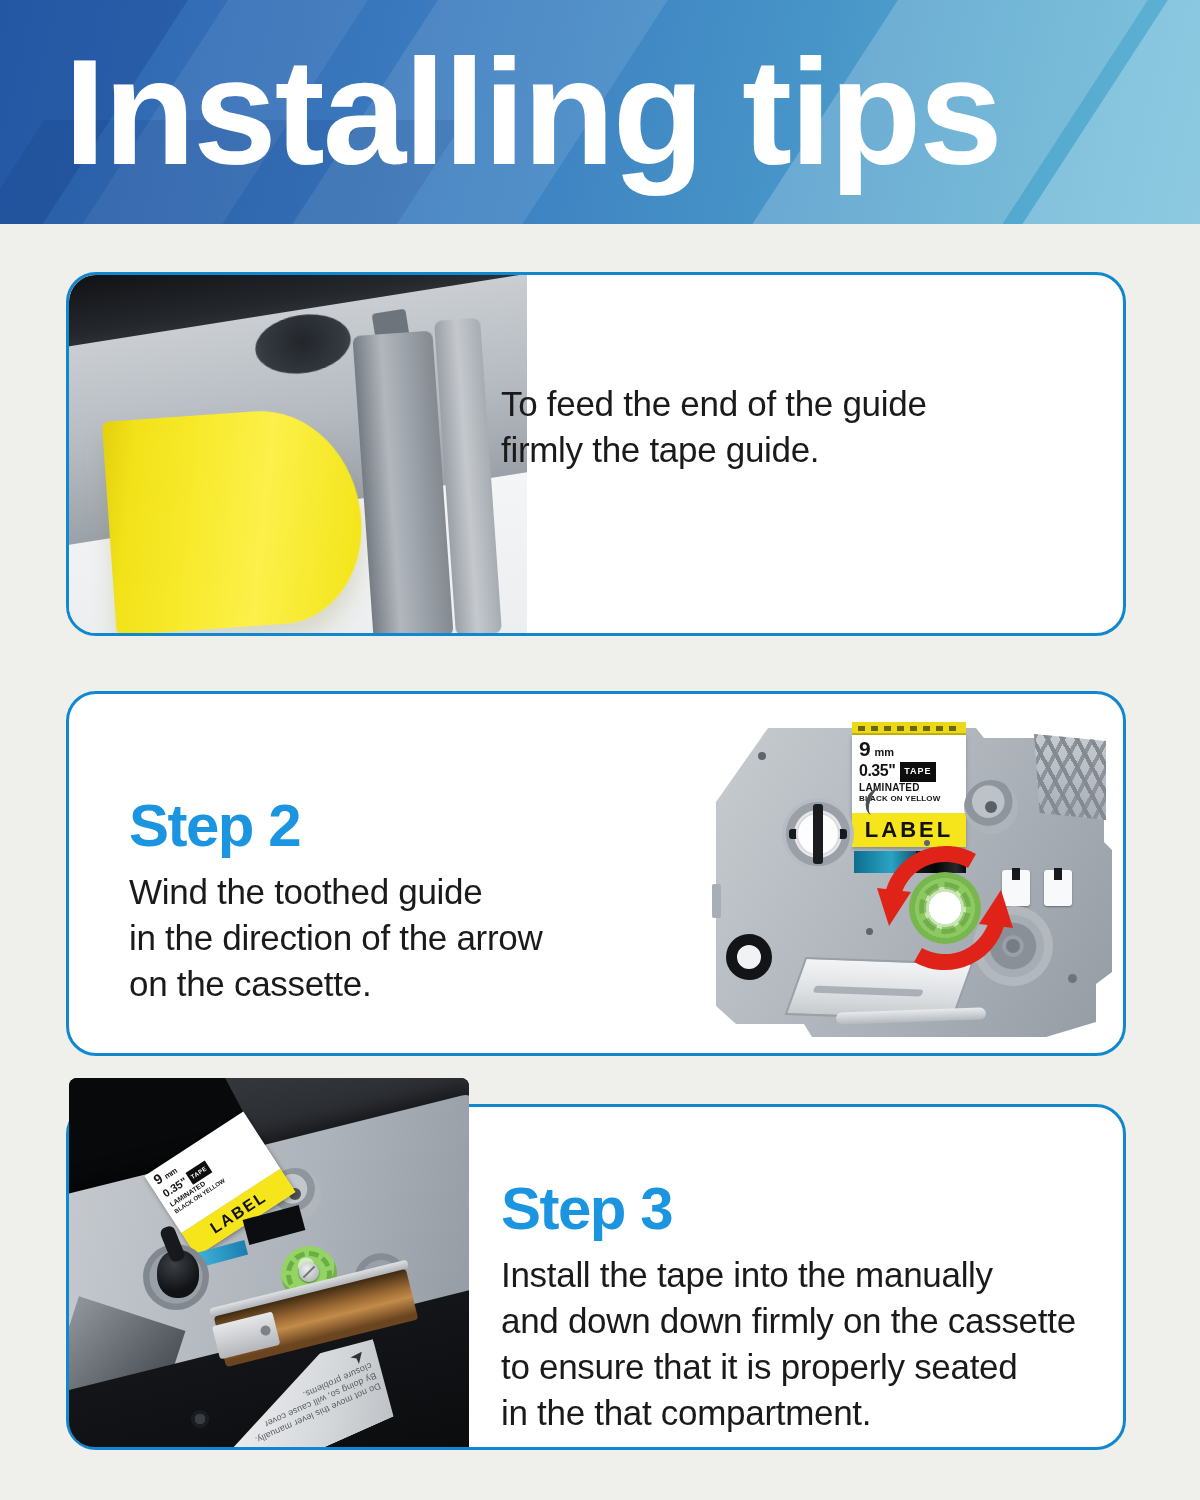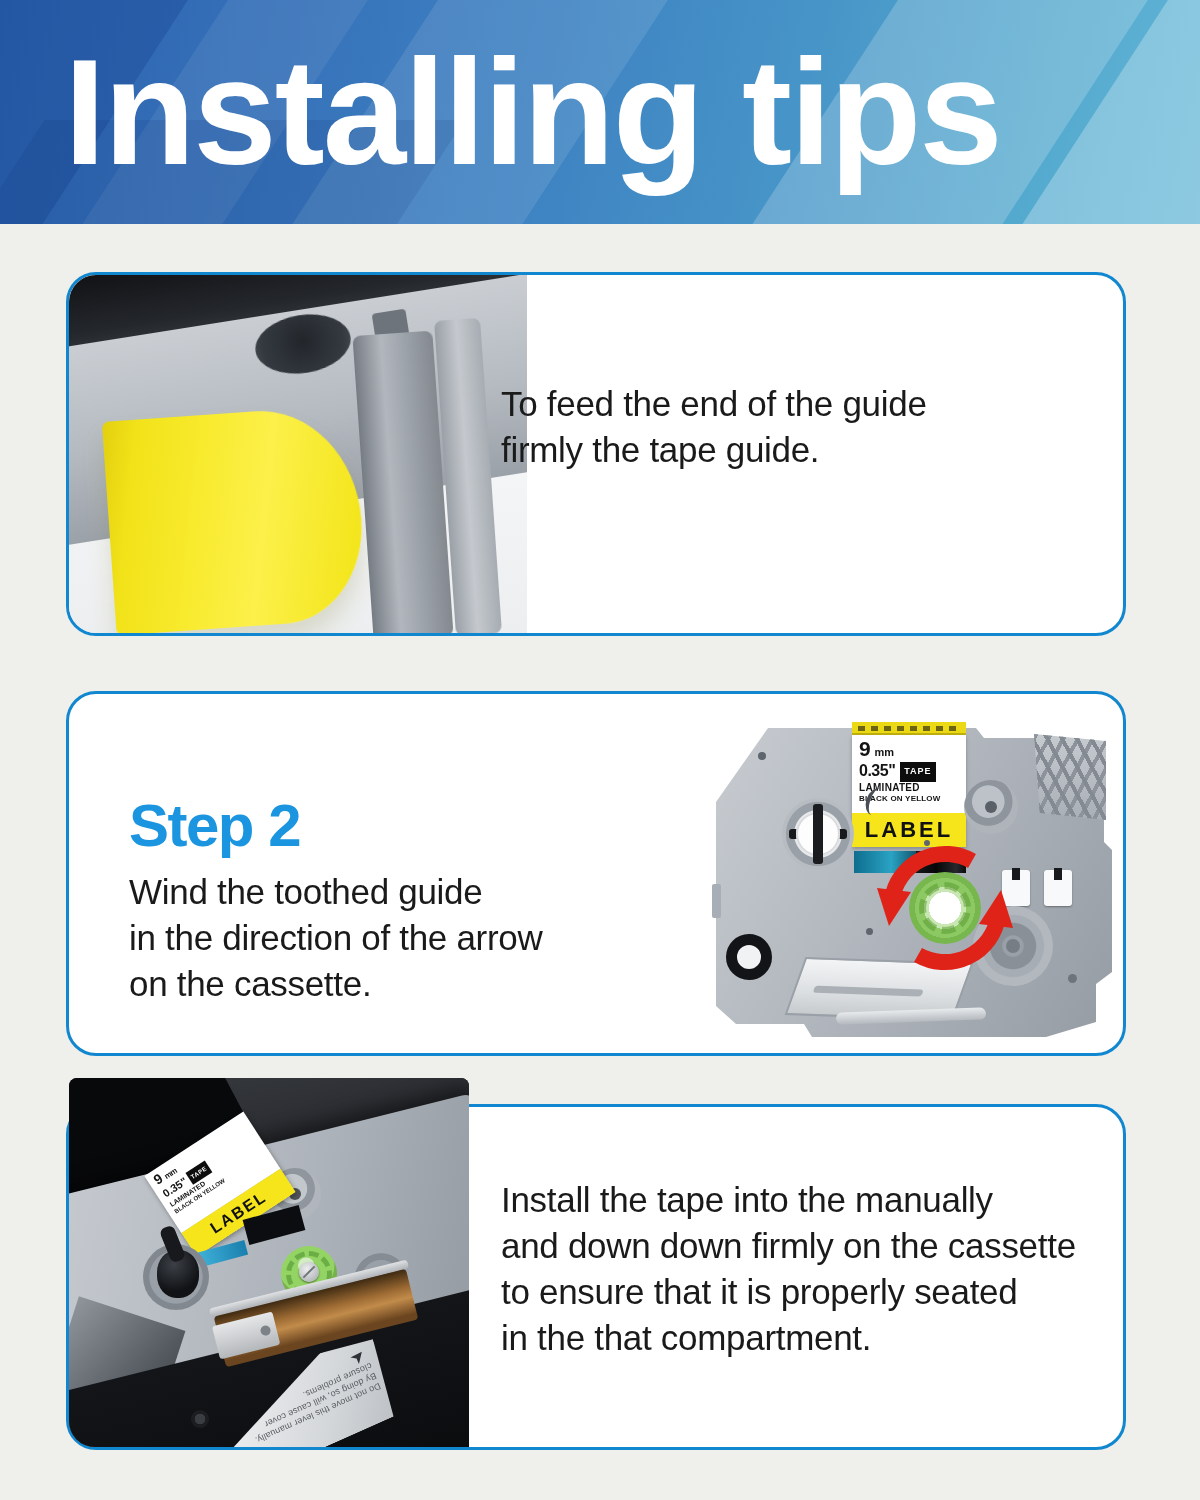--- a/index.html
+++ b/index.html
@@ -298,20 +298,21 @@
       <div class="p3-el p3-sticker">
         <div class="stick-arrow">➤</div>
         <div class="stick-text">
           <span>Do not move this lever manually.</span><br>
           <span>By doing so, will cause cover</span><br>
           <span>closure problems.</span>
         </div>
       </div>
     </div>
     <div class="textblock t3">
+      <h2 class="step-h">Step 3</h2>
       <p class="step-p">
         <span>Install the tape into the manually</span><br>
         <span>and down down firmly on the cassette</span><br>
         <span>to ensure that it is properly seated</span><br>
         <span>in the that compartment.</span>
       </p>
     </div>
   </section>
 
 </div>

